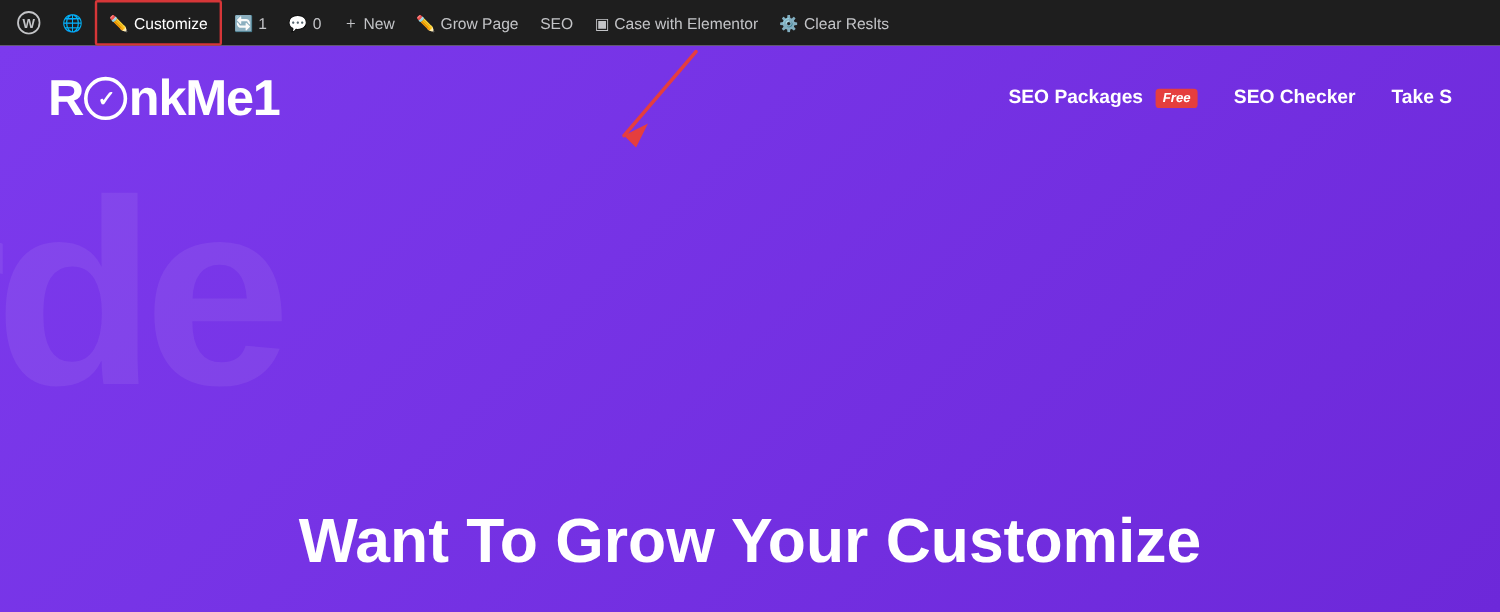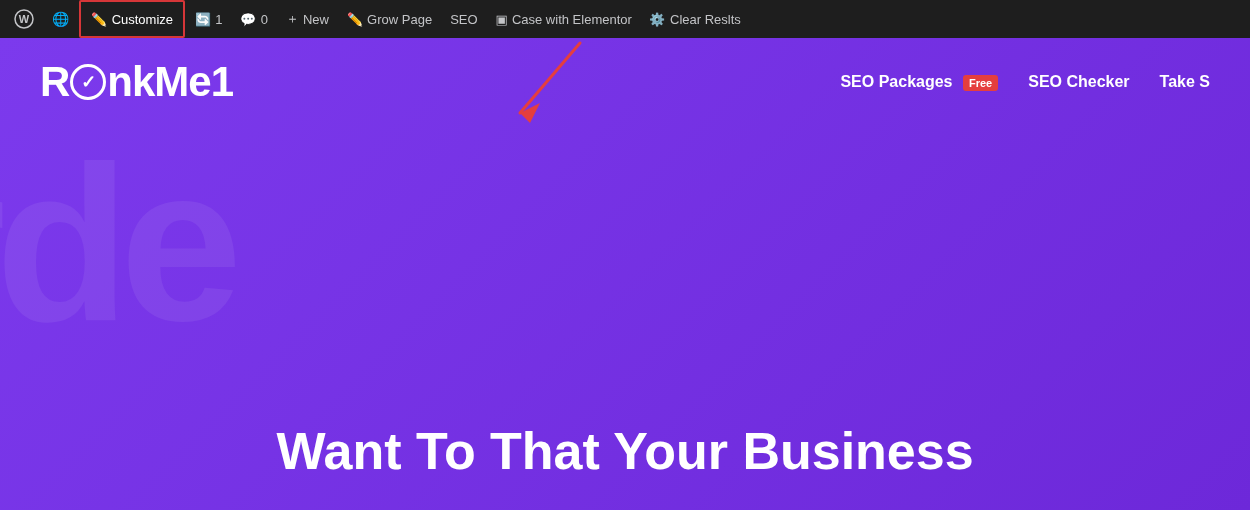--- a/index.html
+++ b/index.html
@@ -140,20 +140,21 @@
 
     .free-badge {
       background: #e53e3e;
       color: #fff;
       font-size: 11px;
       font-weight: 700;
       padding: 2px 6px;
       border-radius: 3px;
       margin-left: 6px;
       vertical-align: middle;
+      font-style: italic;
     }
 
     
     #hero-text {
       position: absolute;
       bottom: 30px;
       left: 0;
       right: 0;
       text-align: center;
       z-index: 10;
@@ -269,16 +270,16 @@
       </div>
 
       <div class="nav-item">
         <span>Take S</span>
       </div>
 
     </div>
   </div>
 
   <div id="hero-text">
-    <div class="hero-line1">Want To That Your Business</div>
+    <div class="hero-line1">Want To Grow Your Customize</div>
   </div>
 
 </div>
 
 </body></html>

